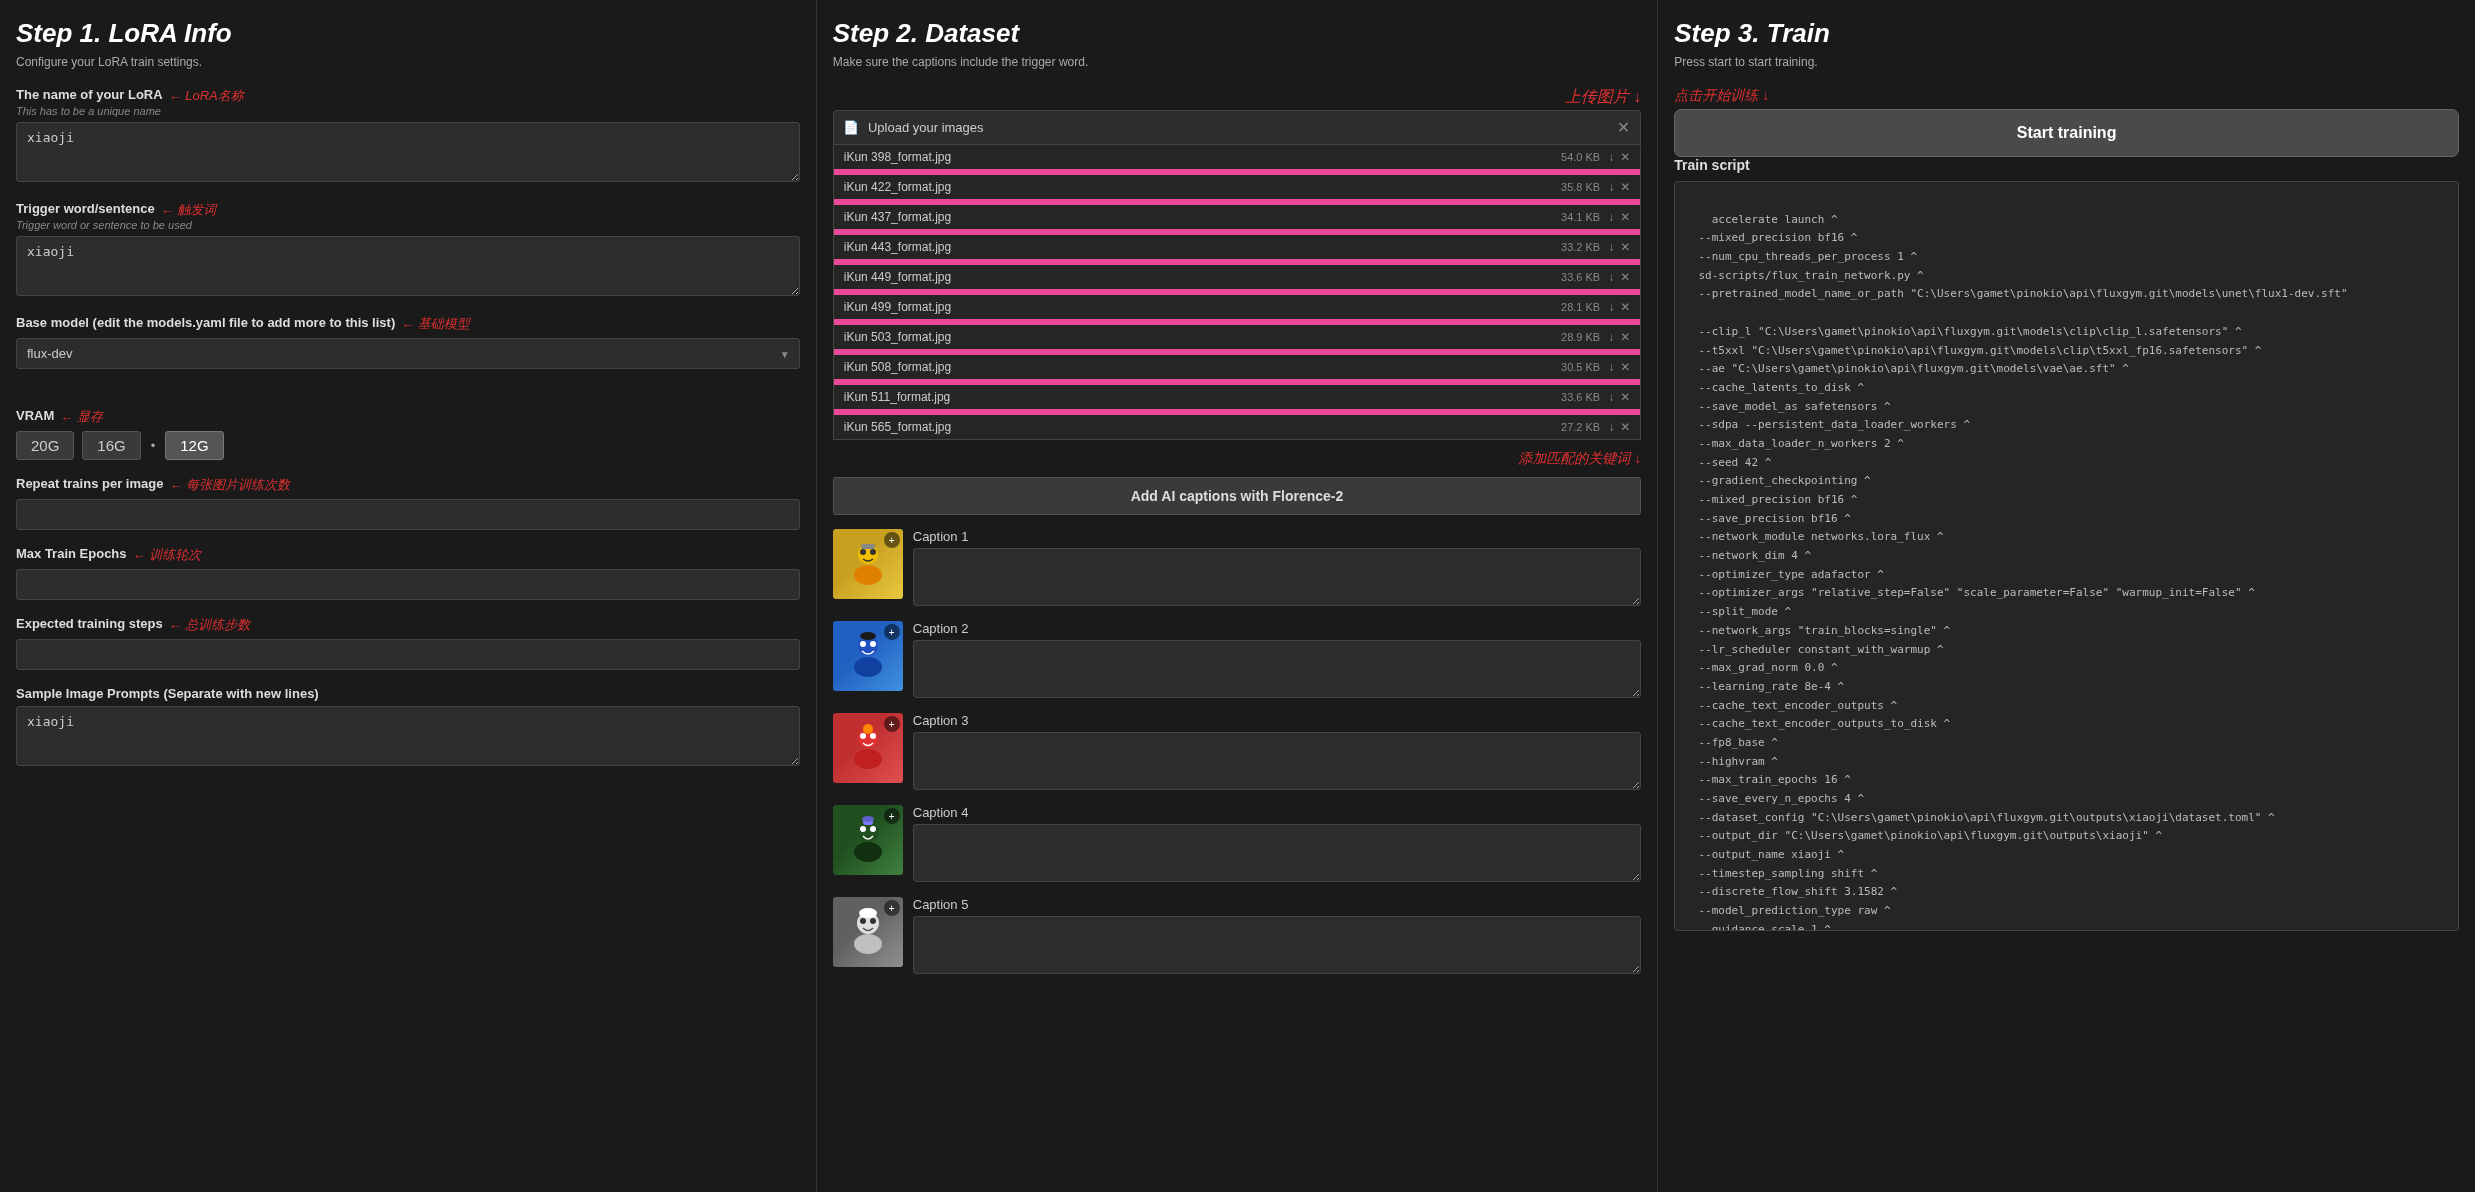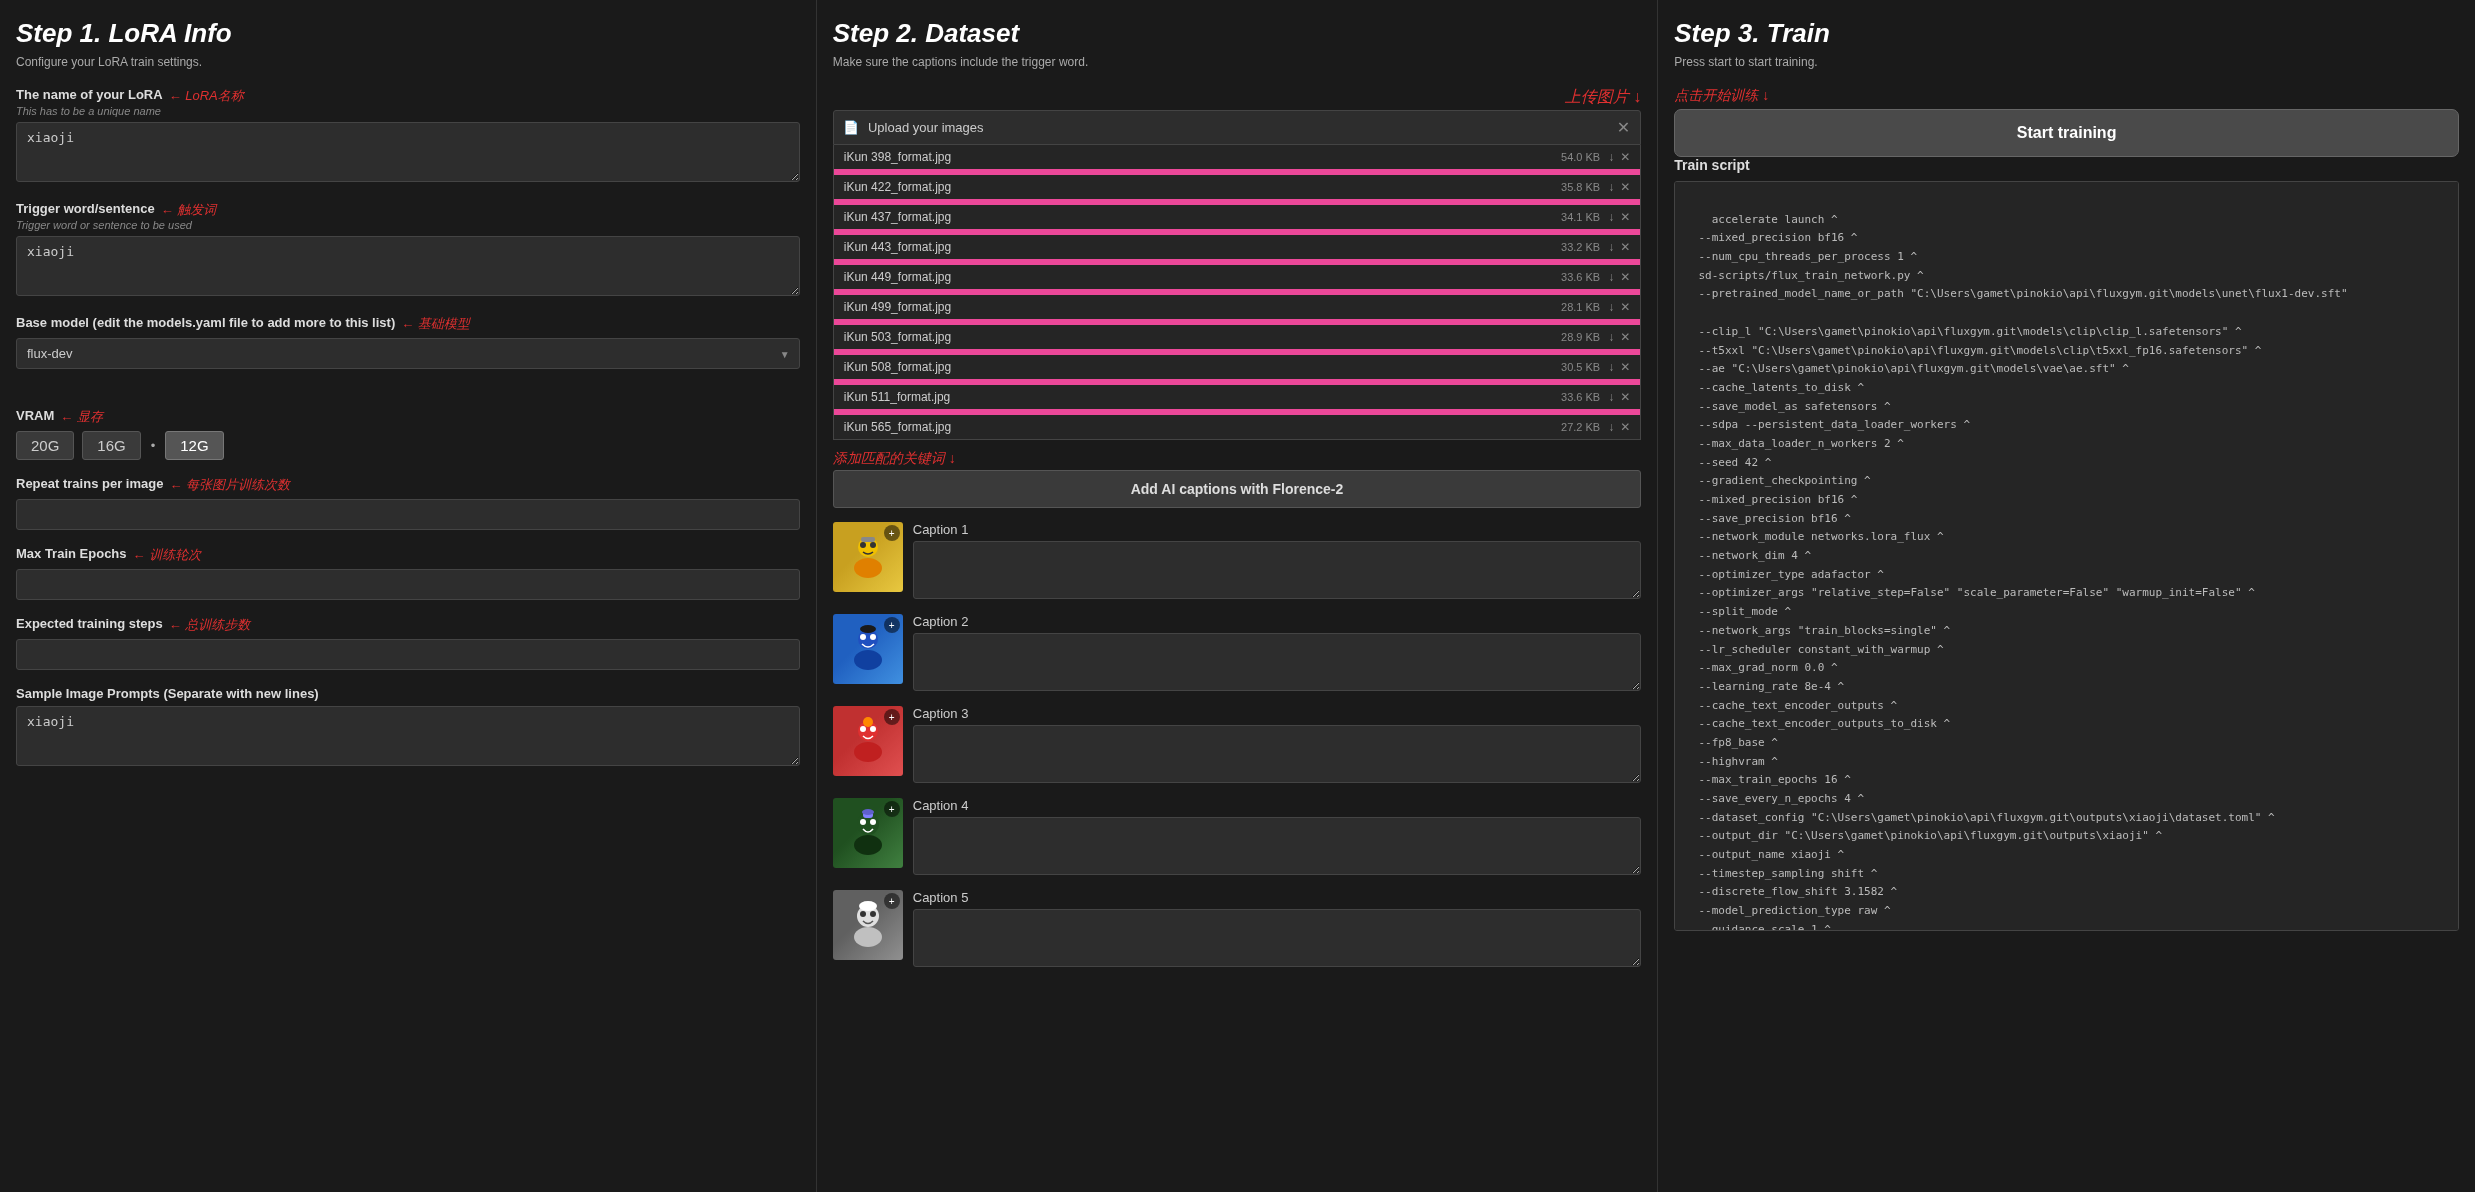--- a/index.html
+++ b/index.html
@@ -410,21 +410,21 @@
     </div>
     <div class="file-row">
       <span class="file-name">iKun 565_format.jpg</span>
       <span class="file-size">27.2 KB</span>
       <span class="file-dl">↓</span>
       <span class="file-x">✕</span>
     </div>
   </div>
 
   <div style="position:relative;">
-    <div style="text-align:left;margin-bottom:2px;">
+    <div style="text-align:right;margin-bottom:9px;">
       <span class="red-arrow-label" style="font-size:14px;">
         <span>添加匹配的关键词</span> ↓
       </span>
     </div>
     <button class="add-captions-btn">Add AI captions with Florence-2</button>
   </div>
 
   <div class="caption-row">
     <div class="caption-thumb thumb-1">
       <div class="caption-thumb-inner">

